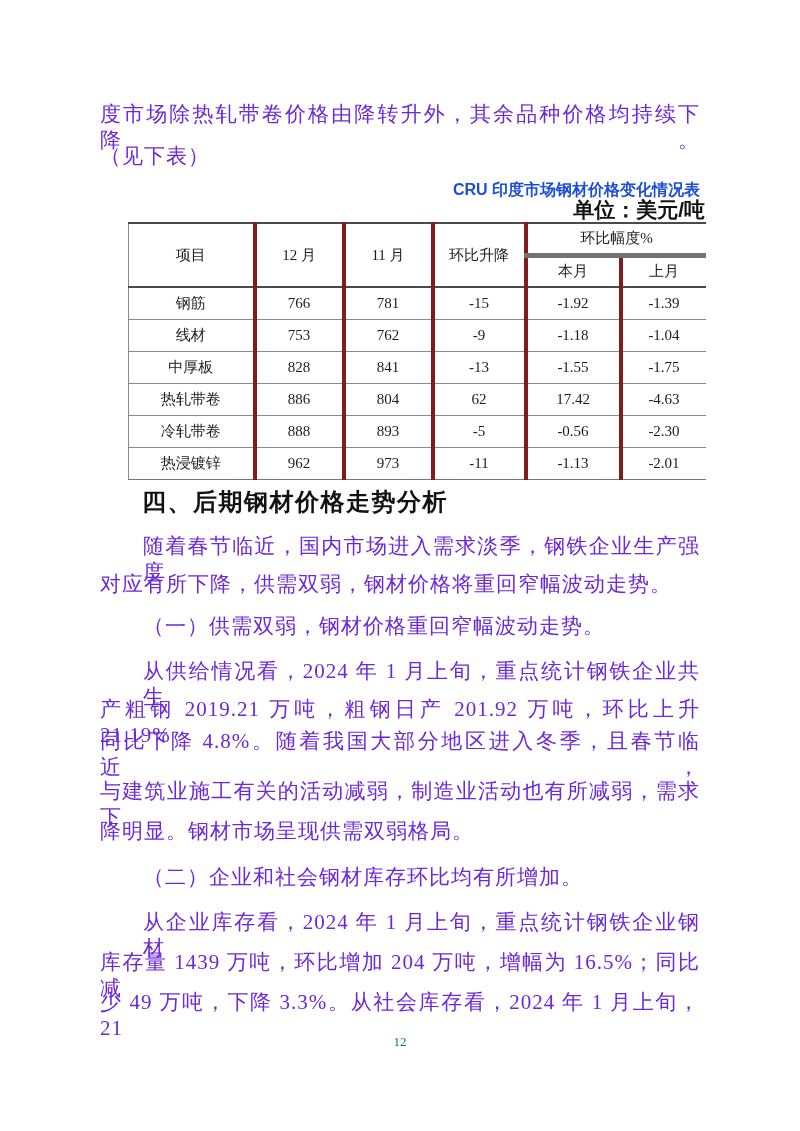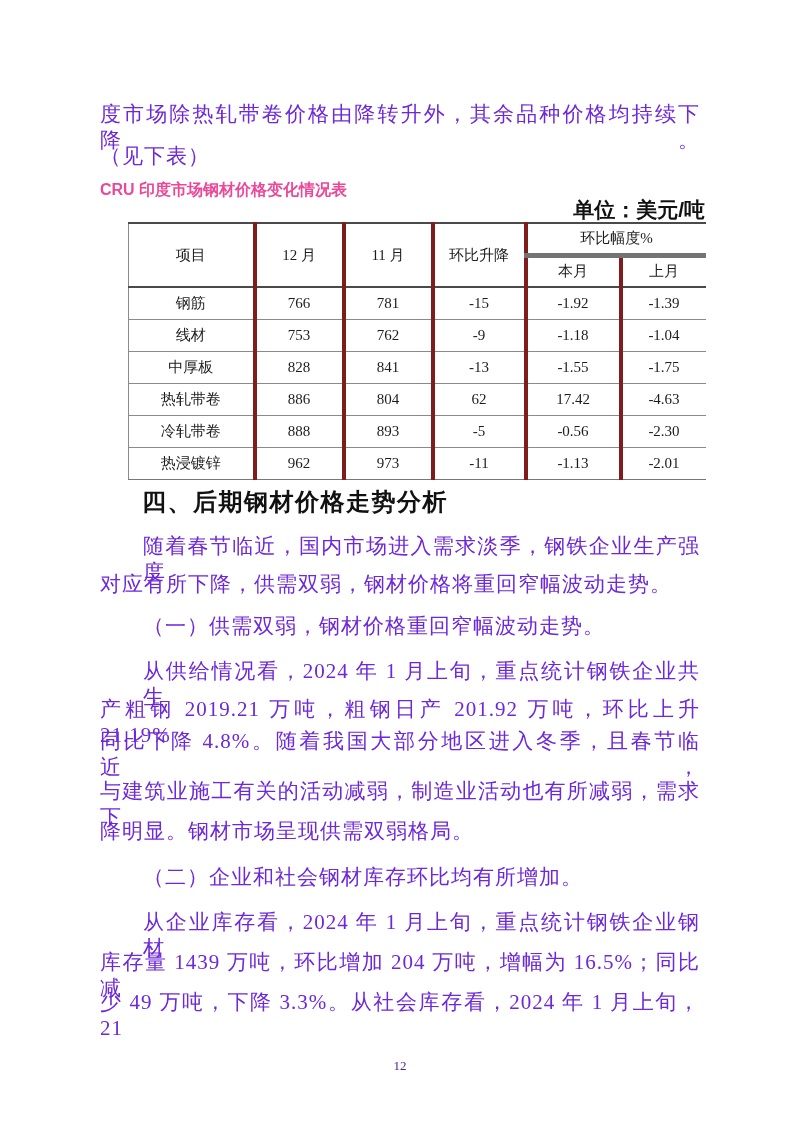--- a/index.html
+++ b/index.html
@@ -17,24 +17,24 @@
     left:100px;width:600px;
     font-size:21px;line-height:26px;
     letter-spacing:1px;
     white-space:nowrap;
     color:#6d28d9;
   }
   .j{white-space:normal;text-align:justify;text-align-last:justify;text-justify:inter-character;}
   .indent{padding-left:43px;width:557px;}
   .table-title{
     position:absolute;left:100px;width:600px;top:180px;
-    text-align:left;
+    text-align:right;
     font-family:"Liberation Sans","DejaVu Sans",sans-serif;
     font-weight:bold;font-size:16px;line-height:19px;
-    color:#ec4899;
+    color:#1d4ed8;
     letter-spacing:0px;
   }
   .unit-note{
     position:absolute;left:100px;width:605px;top:201px;
     text-align:right;
     font-family:"Liberation Sans","DejaVu Sans",sans-serif;
     font-weight:bold;font-size:21px;line-height:18px;
     color:#111;
   }
   table.price{
@@ -64,22 +64,21 @@
   .section-heading{
     position:absolute;left:142px;top:489px;
     font-family:"Liberation Sans","DejaVu Sans",sans-serif;
     font-weight:bold;font-size:24px;line-height:26px;
     letter-spacing:1.5px;
     color:#111;white-space:nowrap;
   }
   .page-number{
     position:absolute;left:0;top:1034px;width:800px;
     text-align:center;font-size:13px;line-height:16px;
-    color:#4c1d95;
-    margin-top:24px;
+    color:#0f766e;
   }
 </style>
 </head>
 <body>
 
 <div class="page">
 
   <div class="line j" style="top:101px">度市场除热轧带卷价格由降转升外，其余品种价格均持续下降。</div>
   <div class="line" style="top:143px">（见下表）</div>
 

